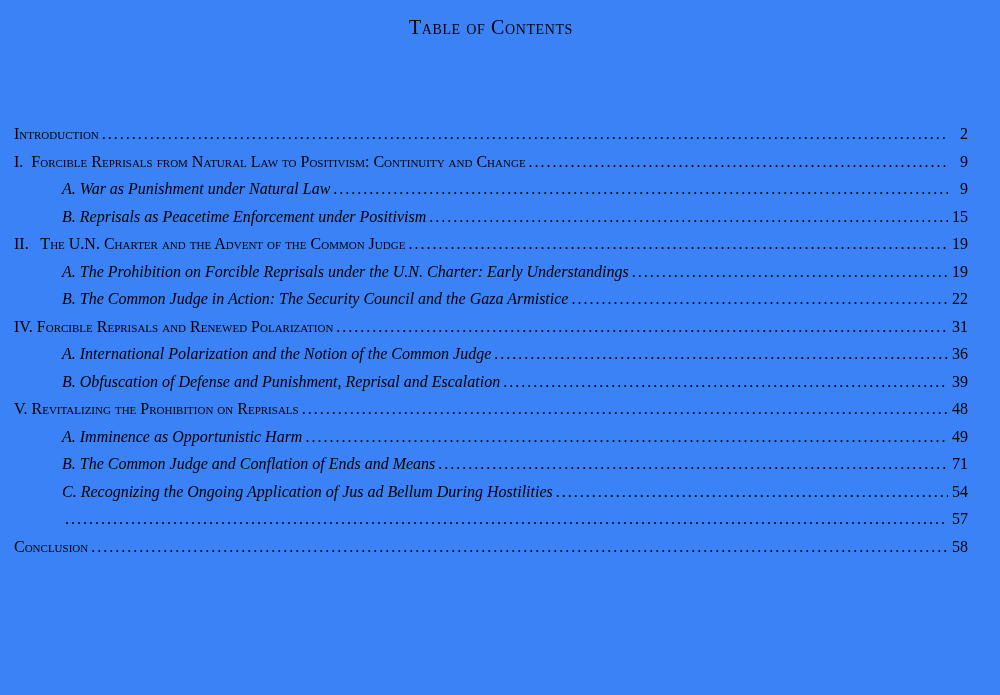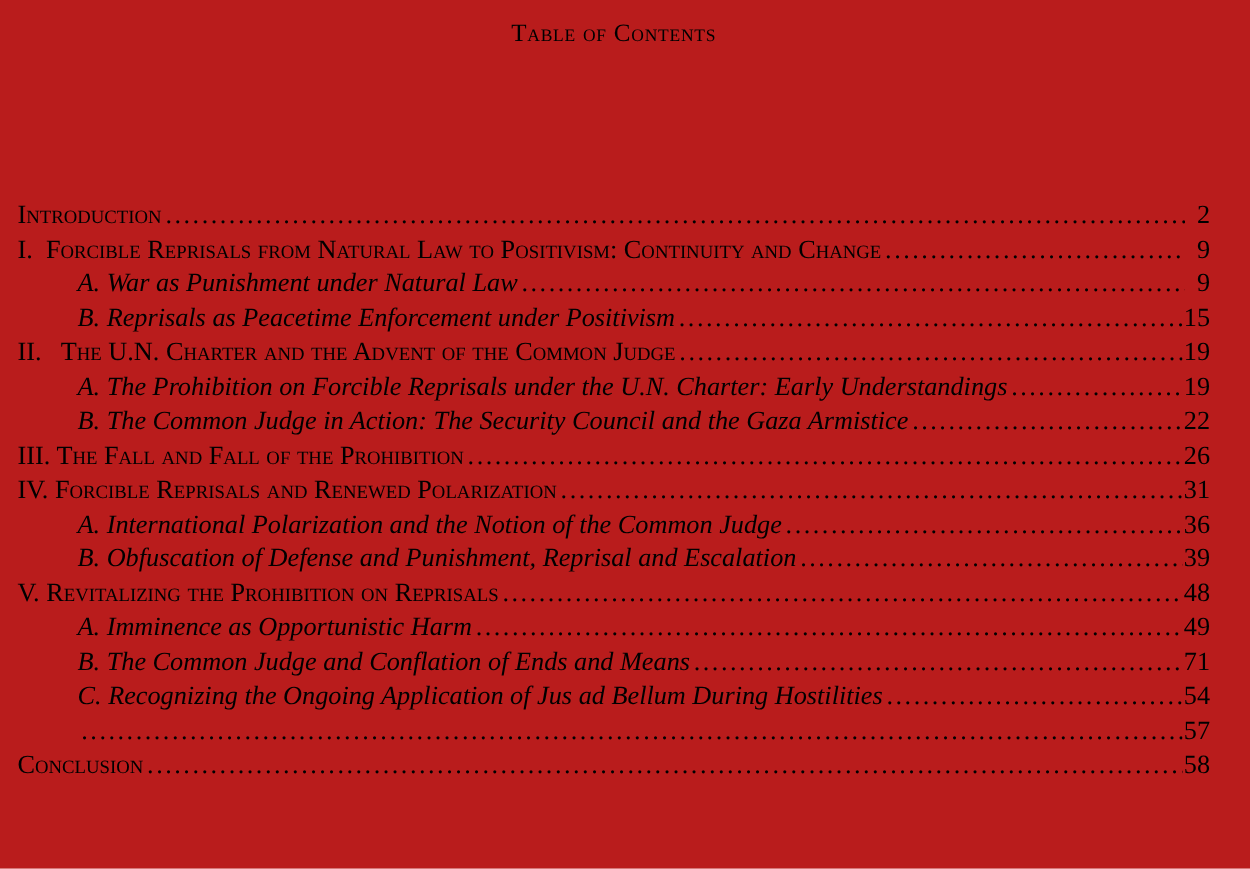--- a/index.html
+++ b/index.html
@@ -8,35 +8,35 @@
     background: #ffffff;
     color: #000000;
     font-family: "Liberation Serif", "DejaVu Serif", serif;
   }
   .doc-page {
     position: relative;
     width: 1000px;
     height: 695px;
     box-sizing: border-box;
     padding: 14px 32px 0 14px;
-    background: #b91c1c;
+    background: #3b82f6;
     overflow: hidden;
   }
   .doc-title {
     text-align: center;
     font-variant: small-caps;
     font-size: 20px;
     letter-spacing: 0.6px;
     line-height: 26px;
     margin: 0;
     font-weight: normal;
   }
   .toc {
-    margin-top: 118px;
-    font-size: 21px;
+    margin-top: 80px;
+    font-size: 16px;
   }
   .toc-row {
     display: flex;
     line-height: 27.5px;
     height: 27.5px;
   }
   .toc-label {
     white-space: pre;
     flex: 0 0 auto;
   }
@@ -111,25 +111,20 @@
       <span class="toc-leader"></span>
       <span class="toc-page">19</span>
     </div>
 
     <div class="toc-row sub">
       <span class="toc-label">B. The Common Judge in Action: The Security Council and the Gaza Armistice</span>
       <span class="toc-leader"></span>
       <span class="toc-page">22</span>
     </div>
 
-    <div class="toc-row main">
-      <span class="toc-label">III. The Fall and Fall of the Prohibition</span>
-      <span class="toc-leader"></span>
-      <span class="toc-page">26</span>
-    </div>
 
     <div class="toc-row main">
       <span class="toc-label">IV. Forcible Reprisals and Renewed Polarization</span>
       <span class="toc-leader"></span>
       <span class="toc-page">31</span>
     </div>
 
     <div class="toc-row sub">
       <span class="toc-label">A. International Polarization and the Notion of the Common Judge</span>
       <span class="toc-leader"></span>

